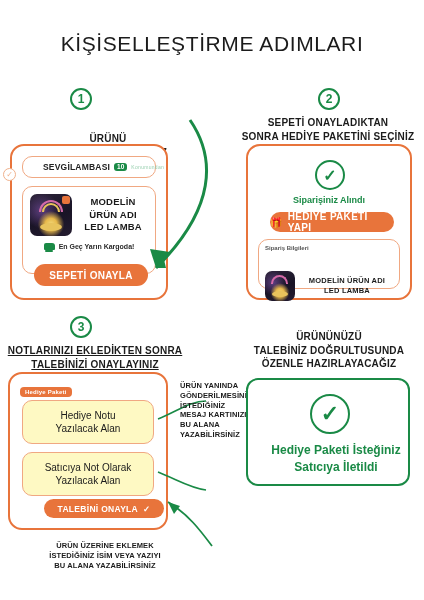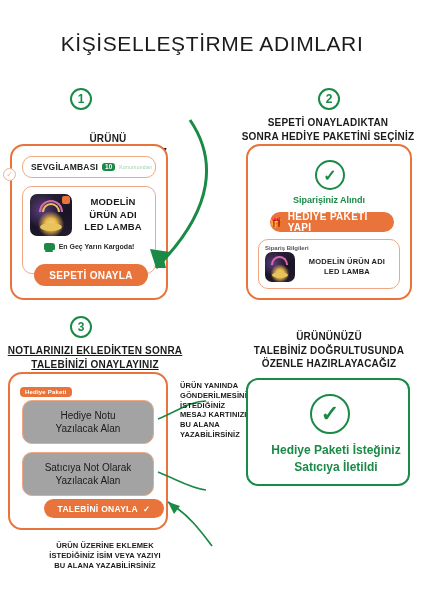--- a/index.html
+++ b/index.html
@@ -51,21 +51,21 @@
   }
   .inner-box {
     border: 1.5px solid #f0a882;
     border-radius: 10px;
     background: #fff;
   }
 
   .seller-row {
     position: absolute; left: 10px; top: 10px; right: 10px; height: 22px;
     display: flex; align-items: center; gap: 4px;
-    padding: 0 8px;
+    padding: 0 20px;
   }
   .seller-name { font-size: 8.5px; font-weight: 700; color: #222; letter-spacing: .2px;}
   .seller-badge {
     background: #1a8a46; color: #fff; font-size: 6.5px; font-weight: 700;
     border-radius: 3px; padding: 1px 3px; line-height: 1;
   }
   .seller-sub { font-size: 5px; color: #9ad0b0; letter-spacing: .3px; }
 
   .prod-thumb {
     width: 42px; height: 42px; border-radius: 7px; flex: 0 0 auto;
@@ -129,21 +129,21 @@
 
   .order-label { font-size: 6px; color: #555; font-weight: 600; }
 
   .tag-gift {
     background: #e8743b; color: #fff; font-size: 6px; font-weight: 700;
     border-radius: 4px; padding: 2px 5px; letter-spacing: .2px;
     display: inline-block;
   }
 
   .note-field {
-    border: 1.5px solid #f0a882; border-radius: 10px; background: #a3a3a3;
+    border: 1.5px solid #f0a882; border-radius: 10px; background: #fef9c3;
     display: flex; align-items: center; justify-content: center;
     text-align: center; font-size: 10px; font-weight: 500; line-height: 1.35;
     color: #1b1b1b;
   }
 
   .annot {
     position: absolute; font-size: 7.5px; font-weight: 700; line-height: 1.3;
     color: #1b1b1b; letter-spacing: .1px;
   }
 
@@ -220,21 +220,21 @@
 
     <div class="cap-green" style="position:absolute; left:0; top:49px; width:100%; font-size:9px;">Siparişiniz Alındı</div>
 
     <div class="btn-orange" style="position:absolute; left:22px; top:66px; width:124px; height:20px;">
       <span style="font-size:10px;">🎁</span>
       <span>HEDİYE PAKETİ YAPI</span>
     </div>
 
     <div class="inner-box" style="position:absolute; left:10px; top:93px; right:10px; height:50px; padding:5px 6px;">
       <div class="order-label">Sipariş Bilgileri</div>
-      <div style="display:flex; align-items:center; gap:6px; margin-top:1px;">
+      <div style="display:flex; align-items:center; gap:6px; margin-top:20px;">
         <div class="prod-thumb" style="width:30px;height:30px;">
           <div class="rainbow" style="left:6px;top:4px;width:17px;height:9px;"></div>
           <div class="base" style="left:7px;bottom:4px;width:16px;height:6px;"></div>
         </div>
         <div class="prod-name" style="font-size:7.5px;">
           <div>MODELİN ÜRÜN ADI</div>
           <div>LED LAMBA</div>
         </div>
       </div>
     </div>

